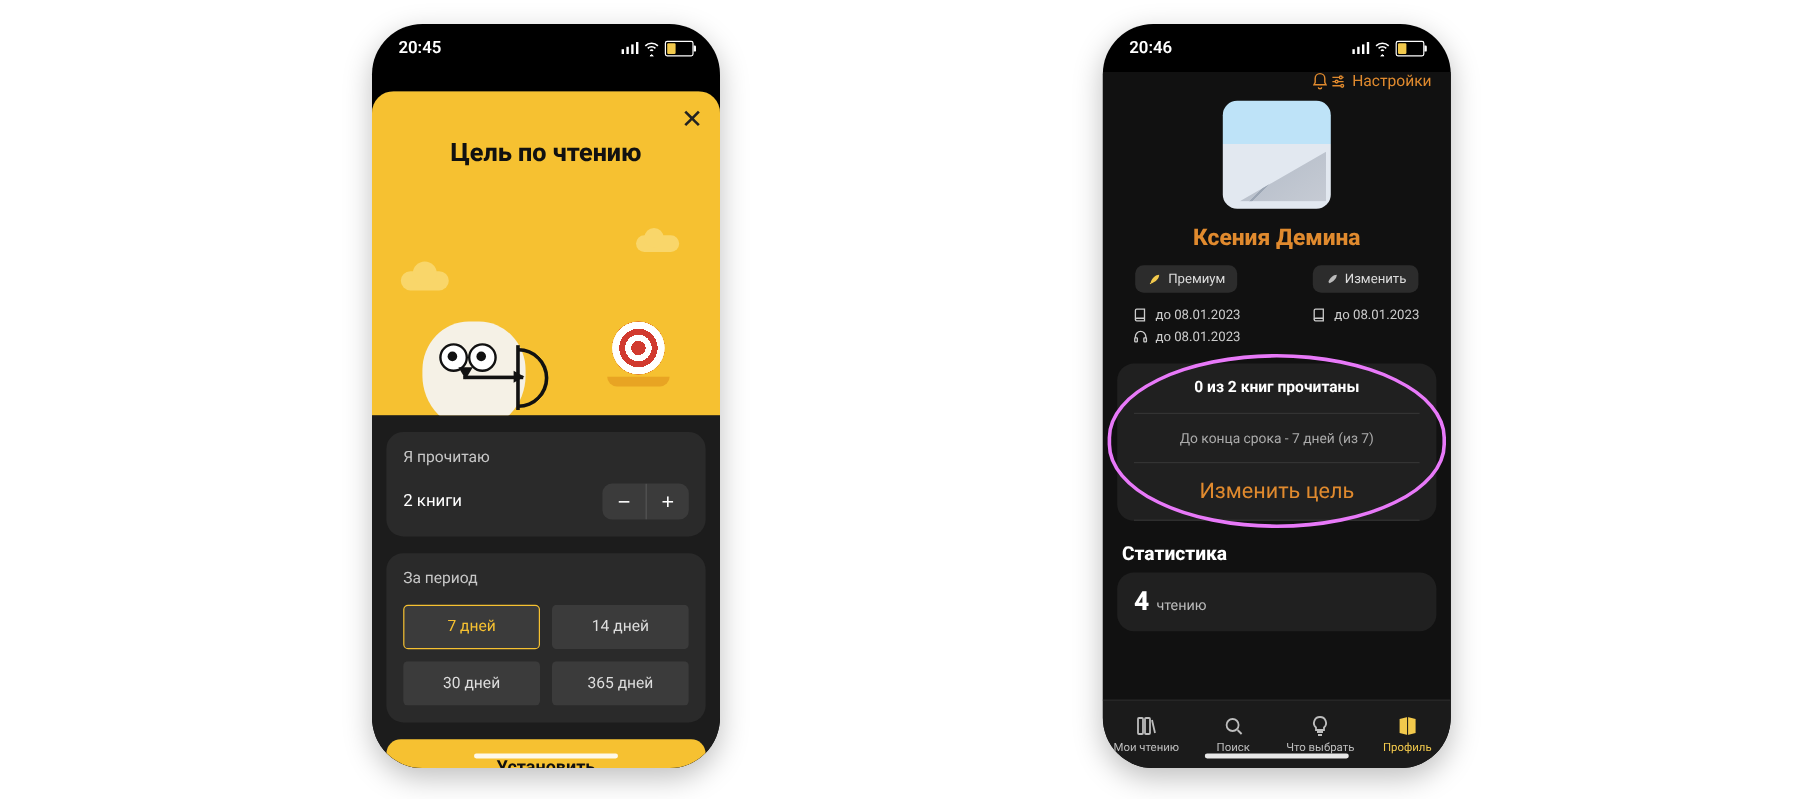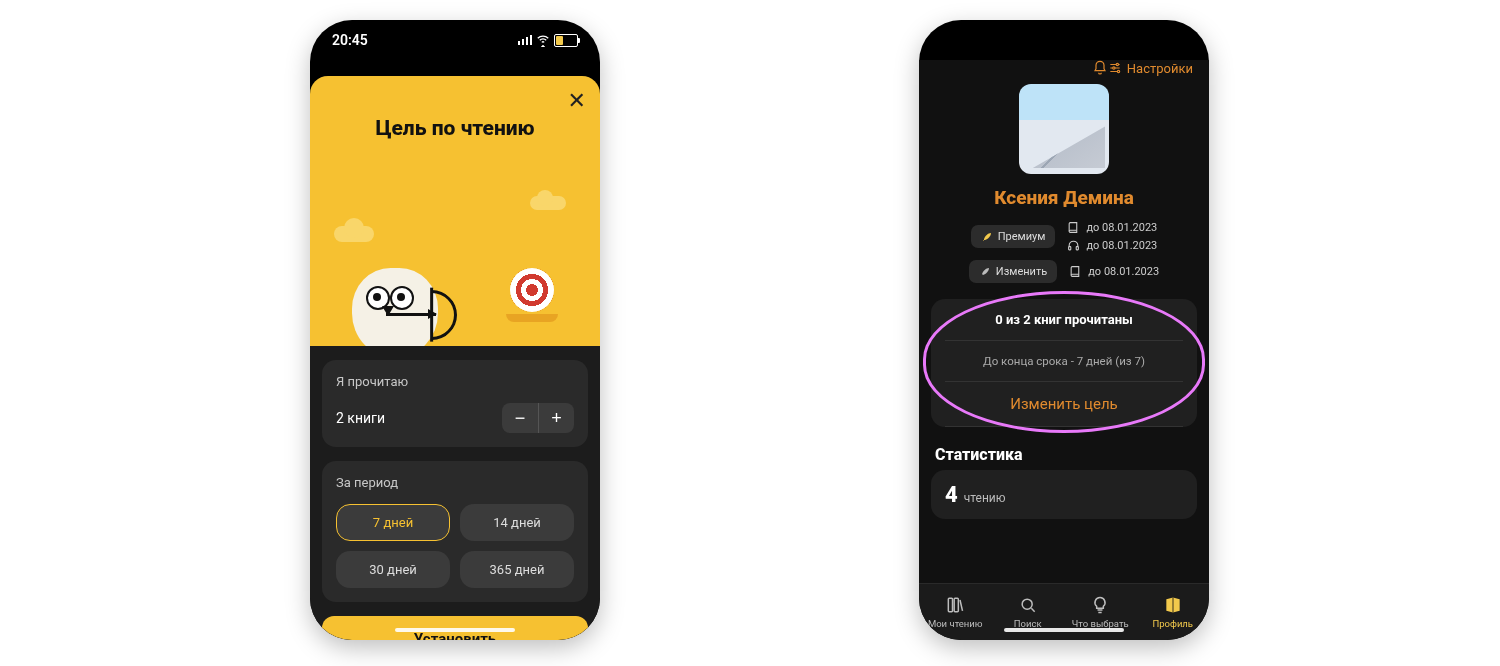--- a/index.html
+++ b/index.html
@@ -125,21 +125,21 @@
   .counter-row{display:flex;align-items:center;justify-content:space-between;}
   .counter-val{color:#fff;}
   .stepper{display:flex;background:#3B3B3B;border-radius:8px;overflow:hidden;}
   .stepper button{
     background:transparent;border:none;color:#fff;width:36px;height:30px;
     font-size:18px;line-height:1;cursor:pointer;
   }
   .stepper button + button{border-left:1px solid #555;}
   .period-grid{display:grid;grid-template-columns:1fr 1fr;gap:10px;margin-top:4px;}
   .chip{
-    background:#3B3B3B;border-radius:14px;text-align:center;
+    background:#3B3B3B;border-radius:4px;text-align:center;
     padding:10px 0;font-size:13px;color:#ddd;cursor:pointer;
     border:1.5px solid transparent;
   }
   .chip.selected{border-color:#F6C131;color:#F6C131;}
   .primary-btn{
     margin:4px 12px 0; background:#F6C131;color:#111;
     border-radius:12px;text-align:center;padding:14px 0;
     font-size:15px;font-weight:700;cursor:pointer;
   }
 
@@ -162,37 +162,37 @@
     background:linear-gradient(to bottom,#BEE3F8 0 40%,#E2E8F0 40% 100%);
     position:relative;
   }
   .avatar .stairs{position:absolute;left:10px;right:4px;bottom:6px;height:52px;
     background:
       linear-gradient(135deg, transparent 0 50%, #9CA6B4 50% 52%, transparent 52%) ,
       linear-gradient(to top left,#C6CBD4, #AFB8C5);
     clip-path: polygon(0% 100%, 100% 100%, 100% 20%, 5% 100%);
   }
   .username{text-align:center;color:#E08A2E;font-size:19px;font-weight:800;margin:12px 0 12px;}
-  .sub-rows{display:flex;flex-direction:column;align-items:center;gap:8px;font-size:12px;}
+  .sub-rows{display:flex;align-items:flex-start;gap:8px;font-size:12px;}
   .sub-row{display:flex;align-items:center;gap:12px;flex-wrap:wrap;justify-content:center;}
   .tier-chip{
     display:flex;align-items:center;gap:5px;
     background:#2c2c2c;border-radius:7px;padding:5px 10px;color:#ddd;font-size:11px;
     cursor:pointer;
   }
   .tier-chip.premium svg{color:#F2C94C;}
   .sub-col{display:flex;flex-direction:column;gap:5px;}
   .sub-line{display:flex;align-items:center;gap:6px;color:#ccc;font-size:11px;}
   .mini-ico{width:13px;height:13px;display:inline-block;color:#ccc;}
 
   .goal-card{
     margin:16px 12px 0;background:#202020;border-radius:14px;
     display:flex;flex-direction:column;position:relative;
   }
-  .goal-row{padding:13px 0;text-align:center;font-size:15px;}
+  .goal-row{padding:13px 0;text-align:center;font-size:18px;}
   .goal-row.h{font-weight:700;font-size:13px;color:#fff;}
   .goal-row.sub{color:#aaa;font-size:11.5px;}
   .goal-row.link{color:#E08A2E;cursor:pointer;}
   .goal-card .sep{height:1px;background:#333;margin:0 14px;}
   .annot{
     position:absolute; inset:-8px -8px -6px -8px;
     border:3px solid #E879F9; border-radius:50%/48%;
     pointer-events:none;
   }
 
@@ -279,20 +279,41 @@
           <div class="chip">365 дней</div>
         </div>
       </div>
 
       <div class="primary-btn">Установить</div>
     </div>
     <div class="home-indicator"></div>
   </div>
 
   <div class="phone phone-right">
+    <div class="status-bar">
+      <span>20:46</span>
+      <span class="status-right">
+        <span class="bars">
+            <span></span>
+            <span></span>
+            <span></span>
+            <span></span>
+          </span>
+        <span class="wifi">
+          <svg viewBox="0 0 24 24" fill="none" stroke="#fff" stroke-width="2.2">
+              <path d="M3 9c5-5 13-5 18 0"></path>
+              <path d="M6.5 12.5c3-3 8-3 11 0"></path>
+              <path d="M10 16c1.2-1.2 2.8-1.2 4 0"></path>
+            </svg>
+        </span>
+        <span class="battery">
+            <span class="fill"></span>
+          </span>
+      </span>
+    </div>
 
     <div class="app-body">
       <div class="top-bar">
         <span class="bell">
           <svg viewBox="0 0 24 24" fill="none" stroke="#E08A2E" stroke-width="1.8">
               <path d="M6 8a6 6 0 1 1 12 0v5l1.5 3h-15L6 13z"></path>
               <path d="M10 19a2 2 0 0 0 4 0"></path>
             </svg>
         </span>
         <span class="settings-lnk">

